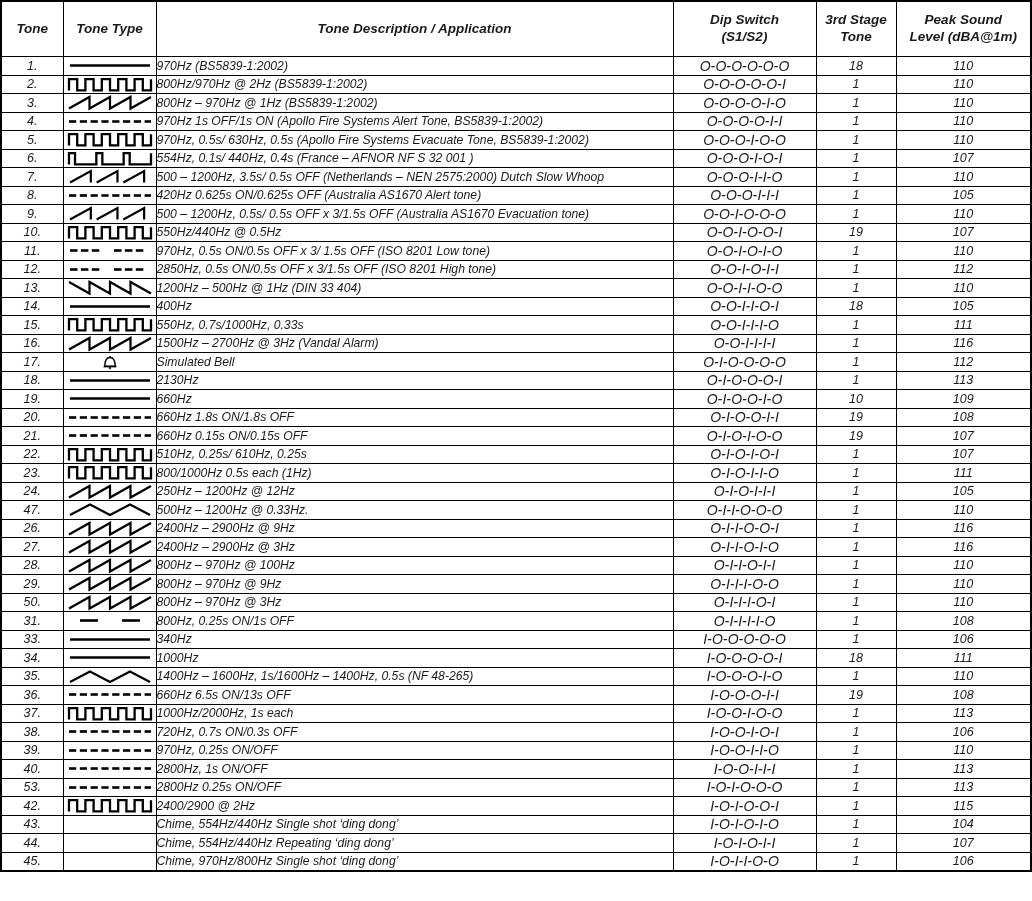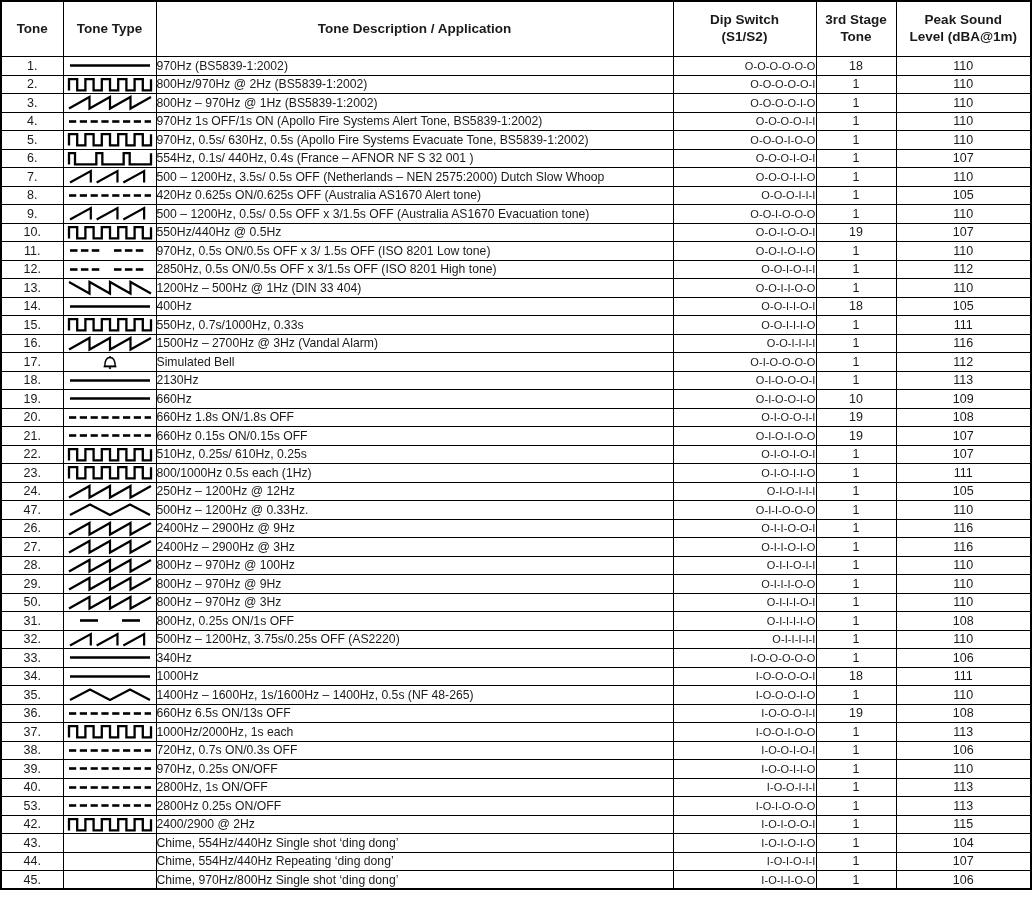--- a/index.html
+++ b/index.html
@@ -9,20 +9,21 @@
     color:#1a1a1a;
     width:1032px;
     height:901px;
     overflow:hidden;
   }
   #tone-table{
     border-collapse:collapse;
     width:1032px;
     table-layout:fixed;
     border:2px solid #000;
+    font-style:italic;
   }
   #tone-table td,#tone-table th{
     border:1px solid #000;
     padding:0;
     vertical-align:middle;
   }
   thead th{
     font-size:13.5px;
     font-weight:bold;
     text-align:center;
@@ -52,22 +53,22 @@
   }
   td.c-type svg{display:block;margin:0 auto;}
   td.c-desc{
     font-size:12.2px;
     padding-left:4px;
     white-space:nowrap;
     overflow:hidden;
     margin-top:36px;
   }
   td.c-dip{
-    text-align:right;
-    font-size:11px;
+    text-align:center;
+    font-size:14px;
     letter-spacing:0.1px;
   }
   td.c-stage{
     text-align:center;
     font-size:12.5px;
   }
   td.c-peak{
     text-align:center;
     font-size:12.5px;
     padding-right:42px;
@@ -518,34 +519,20 @@
             <line x1="14" y1="8.5" x2="32" y2="8.5" stroke="#000" stroke-width="2.6" stroke-linecap="butt"></line>
             <line x1="56" y1="8.5" x2="74" y2="8.5" stroke="#000" stroke-width="2.6" stroke-linecap="butt"></line>
           </svg>
         </td>
         <td class="c-desc">800Hz, 0.25s ON/1s OFF</td>
         <td class="c-dip">O-I-I-I-I-O</td>
         <td class="c-stage">1</td>
         <td class="c-peak">108</td>
       </tr>
       <tr>
-        <td class="c-tone">32.</td>
-        <td class="c-type">
-          <svg width="88" height="17" viewBox="0 0 88 17" xmlns="http://www.w3.org/2000/svg">
-            <polyline points="4,14.5 24.8,3 24.8,14.5" fill="none" stroke="#000" stroke-width="2.2" stroke-linejoin="miter" stroke-linecap="butt"></polyline>
-            <polyline points="30.666666666666668,14.5 51.46666666666667,3 51.46666666666667,14.5" fill="none" stroke="#000" stroke-width="2.2" stroke-linejoin="miter" stroke-linecap="butt"></polyline>
-            <polyline points="57.333333333333336,14.5 78.13333333333334,3 78.13333333333334,14.5" fill="none" stroke="#000" stroke-width="2.2" stroke-linejoin="miter" stroke-linecap="butt"></polyline>
-          </svg>
-        </td>
-        <td class="c-desc">500Hz – 1200Hz, 3.75s/0.25s OFF (AS2220)</td>
-        <td class="c-dip">O-I-I-I-I-I</td>
-        <td class="c-stage">1</td>
-        <td class="c-peak">110</td>
-      </tr>
-      <tr>
         <td class="c-tone">33.</td>
         <td class="c-type">
           <svg width="88" height="17" viewBox="0 0 88 17" xmlns="http://www.w3.org/2000/svg">
             <line x1="4" y1="8.5" x2="84" y2="8.5" stroke="#000" stroke-width="2.6" stroke-linecap="butt"></line>
           </svg>
         </td>
         <td class="c-desc">340Hz</td>
         <td class="c-dip">I-O-O-O-O-O</td>
         <td class="c-stage">1</td>
         <td class="c-peak">106</td>

